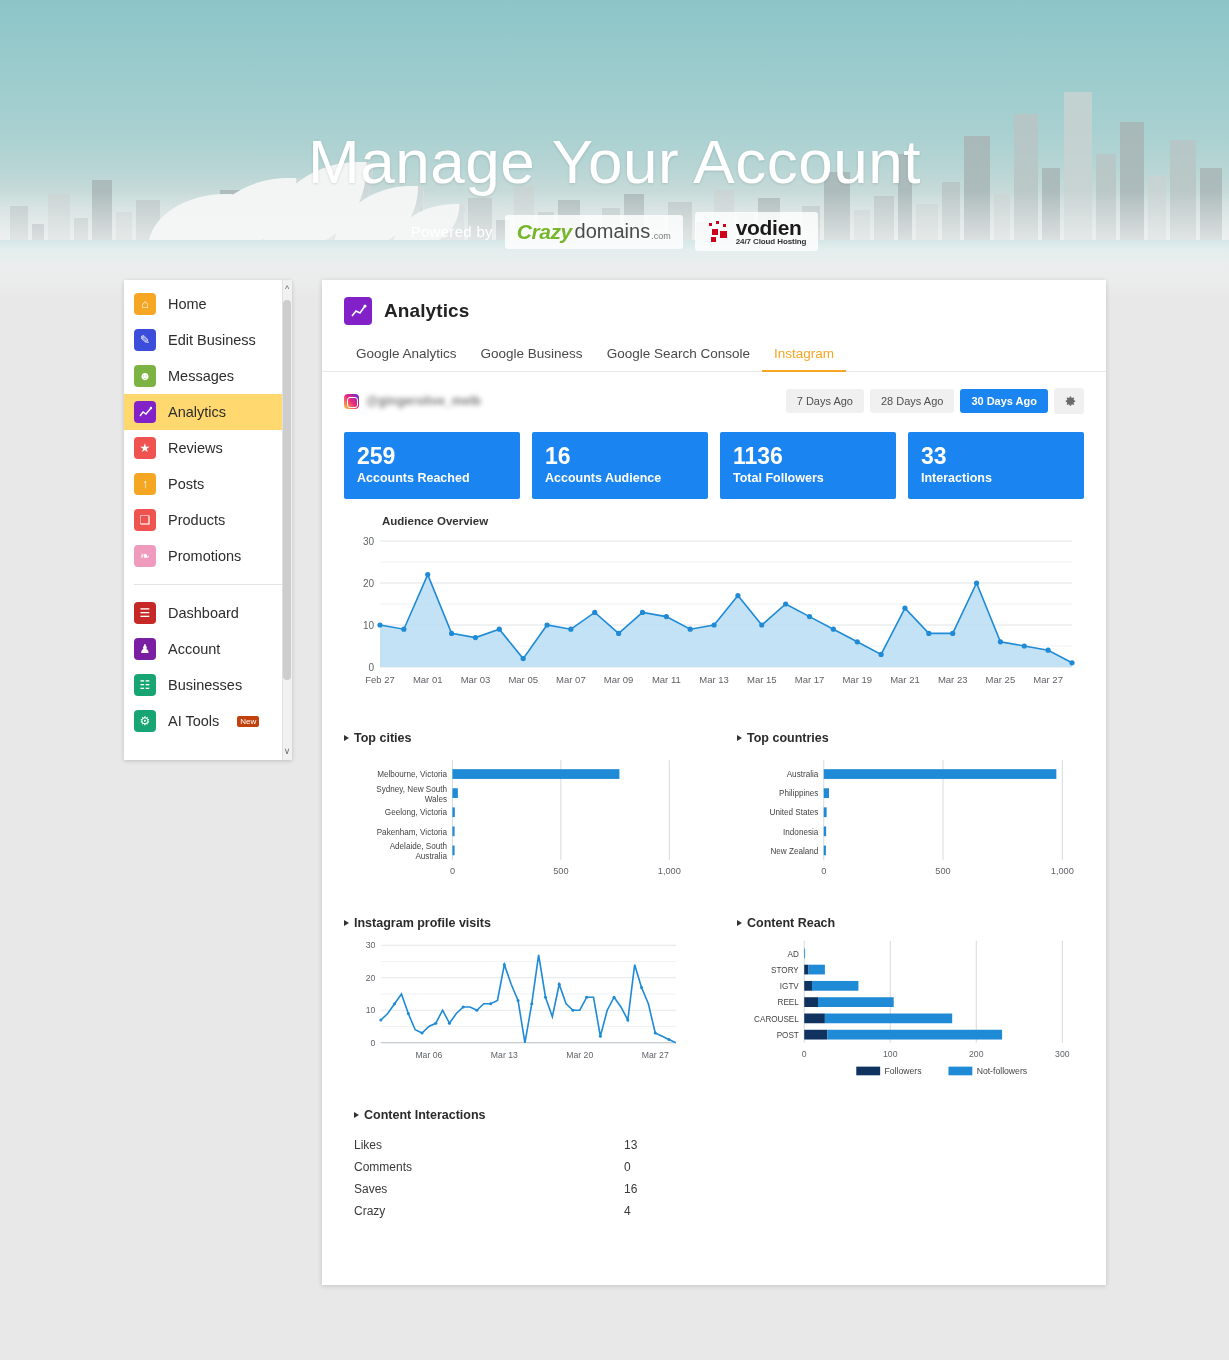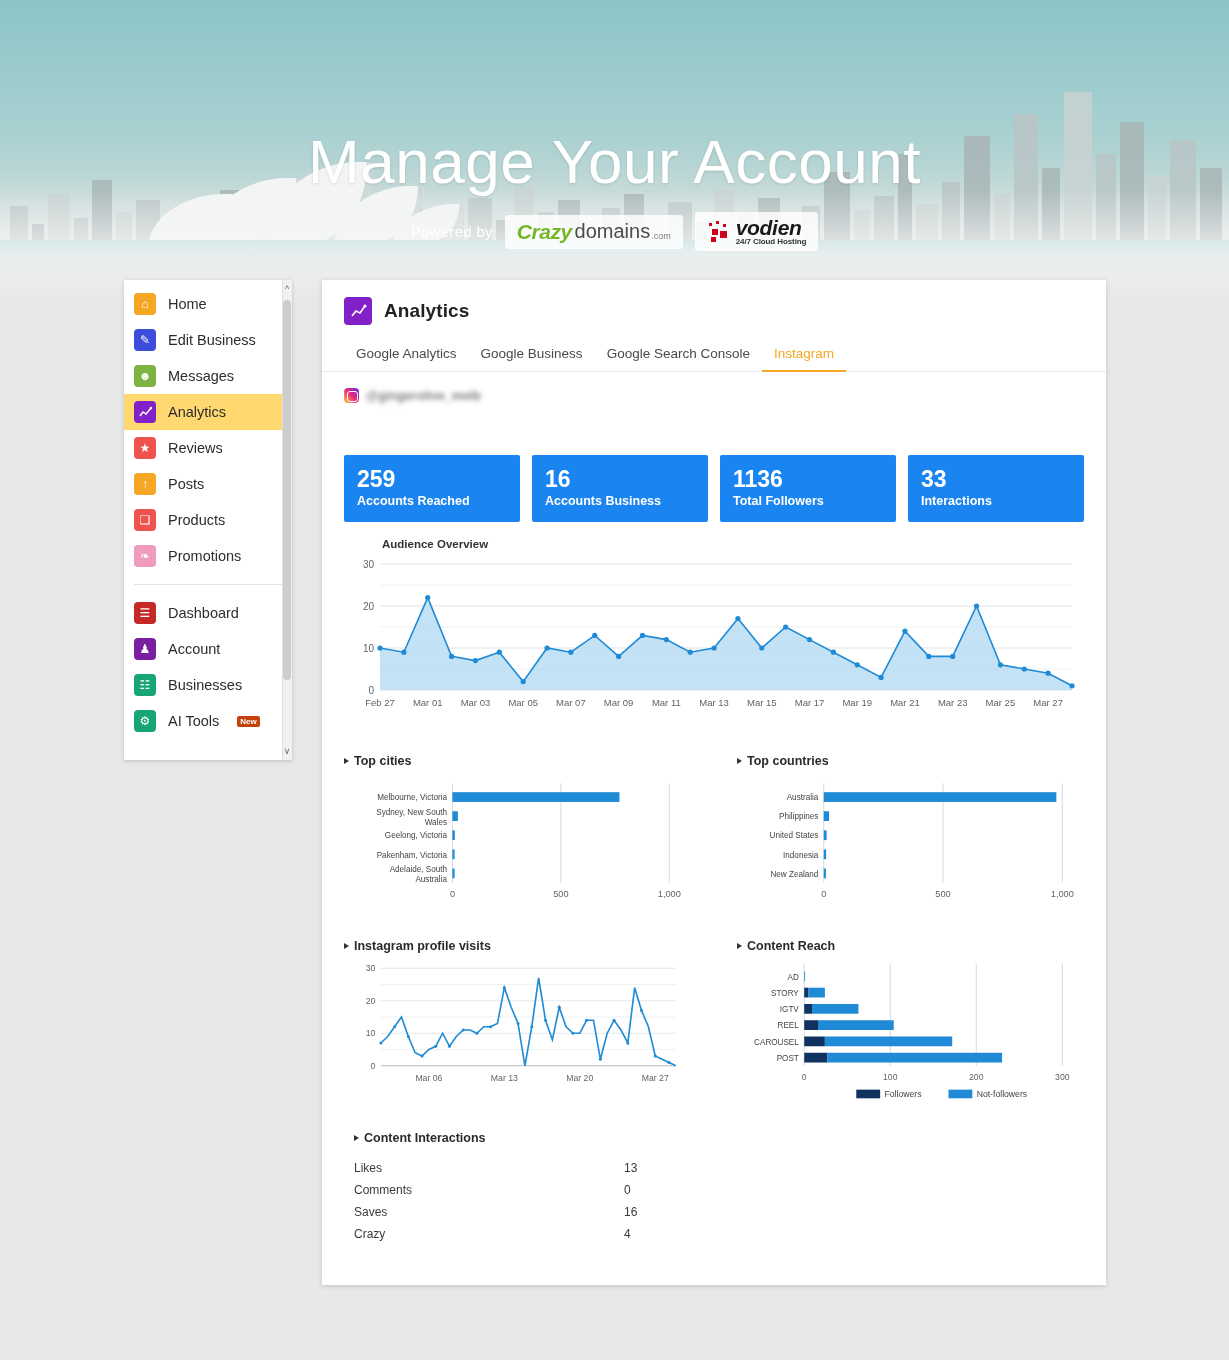--- a/index.html
+++ b/index.html
@@ -58,21 +58,21 @@
     background: rgba(255,255,255,.82);
     border-radius: 3px;
     padding: 5px 12px;
     display:flex; align-items:center; gap:3px;
   }
   .cd-crazy { color:#76b729; font-weight:700; font-size:21px; font-style:italic; letter-spacing:-.5px;}
   .cd-domains { color:#4b4b4b; font-weight:400; font-size:20px; }
   .cd-com { color:#7a7a7a; font-size:9px; align-self:flex-end; margin-bottom:3px; margin-left:-2px;}
   .vodien-mark { width:26px; height:22px; position:relative; }
   .vdot { position:absolute; background:#d0021b; }
-  .vodien-text { color:#1a1a1a; font-weight:700; font-size:21px; font-style:italic; letter-spacing:-.3px; }
+  .vodien-text { color:#1a1a1a; font-weight:700; font-size:21px; letter-spacing:-.3px; }
   .vodien-sub { color:#333; font-size:8px; font-weight:700; letter-spacing:-.1px; }
 
   
   .sidebar {
     position:absolute; left:124px; top:280px; width:168px; height:480px;
     background:#ffffff; box-shadow:0 1px 4px rgba(0,0,0,.18);
     overflow:hidden;
   }
   .nav-group { padding: 6px 0; }
   .nav-divider { height:1px; background:#e4e4e4; margin: 4px 10px; }
@@ -84,21 +84,21 @@
   .nav-item.active::after {
     content:""; position:absolute; right:0; top:0; bottom:0; width:4px; background:#f5a623;
   }
   .nav-label { font-size:14.5px; color:#2d2d2d; }
   .ic {
     width:22px; height:22px; border-radius:4px; flex:0 0 22px;
     display:flex; align-items:center; justify-content:center;
     color:#fff; font-size:12px; line-height:1;
   }
   .badge-new {
-    background:#c2410c; color:#fff; font-size:8px; font-weight:700;
+    background:#c2410c; color:#fff; font-size:8px; font-weight:400;
     border-radius:2px; padding:1px 3px; margin-left:6px;
   }
   .sb-track {
     position:absolute; right:0; top:0; width:10px; height:480px; background:#f1f1f1;
     border-left:1px solid #e0e0e0;
   }
   .sb-thumb { position:absolute; right:1px; top:20px; width:8px; height:380px; background:#cdcdcd; border-radius:4px;}
   .sb-arrow { position:absolute; right:1px; width:8px; height:14px; color:#6b6b6b; font-size:9px; text-align:center; line-height:14px;}
 
   
@@ -141,21 +141,21 @@
   }
   .rbtn.active { background:#1a84f0; color:#fff; font-weight:600; }
   .gear {
     width:30px;height:26px;background:#f0f0f0;border-radius:3px;
     display:flex;align-items:center;justify-content:center;cursor:pointer;
   }
 
   
   .kpis { display:flex; gap:12px; padding: 18px 22px 0 22px; }
   .kpi {
-    flex:1; background:#1a84f0; color:#fff; border-radius:2px; padding: 12px 13px 14px 13px; margin-top: 34px;
+    flex:1; background:#1a84f0; color:#fff; border-radius:2px; padding: 12px 13px 14px 13px;
   }
   .kpi-val { font-size:23px; font-weight:700; line-height:1.05; }
   .kpi-lab { font-size:12.5px; font-weight:700; margin-top:3px; }
 
   
   .chart-block { padding: 16px 22px 0 22px; }
   .chart-title { font-size:11.5px; font-weight:700; color:#333; margin-left:38px; }
   .svg-wrap { width:100%; }
 
   
@@ -360,30 +360,41 @@
   <div class="tabs">
     <div class="tab">Google Analytics</div>
     <div class="tab">Google Business</div>
     <div class="tab">Google Search Console</div>
     <div class="tab active">Instagram</div>
   </div>
 
   <div class="acct-row">
     <span class="ig-icon"></span>
     <span class="ig-handle">@gingerolive_melb</span>
+    <span class="range-btns">
+      <button class="rbtn">7 Days Ago</button>
+      <button class="rbtn">28 Days Ago</button>
+      <button class="rbtn active">30 Days Ago</button>
+      <span class="gear">
+        <svg width="15" height="15" viewBox="0 0 16 16">
+          <path fill="#6b6b6b" d="M8 5.2A2.8 2.8 0 1 0 8 10.8 2.8 2.8 0 0 0 8 5.2zm0 4.3a1.5 1.5 0 1 1 0-3 1.5 1.5 0 0 1 0 3z"></path>
+          <path fill="#6b6b6b" d="M14 9.1l-1.3-.2a4.8 4.8 0 0 0-.4-1l.8-1-1.1-1.1-1 .8a4.8 4.8 0 0 0-1-.4L9.8 5H8.2L8 6.2a4.8 4.8 0 0 0-1 .4l-1-.8L4.9 6.9l.8 1a4.8 4.8 0 0 0-.4 1L4 9.1v1.6l1.3.2c.1.35.24.68.4 1l-.8 1 1.1 1.1 1-.8c.32.16.65.3 1 .4l.2 1.3h1.6l.2-1.3c.35-.1.68-.24 1-.4l1 .8 1.1-1.1-.8-1c.16-.32.3-.65.4-1l1.3-.2z" transform="translate(0,-2.3)"></path>
+        </svg>
+      </span>
+    </span>
   </div>
 
   <div class="kpis">
     <div class="kpi">
       <div class="kpi-val">259</div>
       <div class="kpi-lab">Accounts Reached</div>
     </div>
     <div class="kpi">
       <div class="kpi-val">16</div>
-      <div class="kpi-lab">Accounts Business</div>
+      <div class="kpi-lab">Accounts Audience</div>
     </div>
     <div class="kpi">
       <div class="kpi-val">1136</div>
       <div class="kpi-lab">Total Followers</div>
     </div>
     <div class="kpi">
       <div class="kpi-val">33</div>
       <div class="kpi-lab">Interactions</div>
     </div>
   </div>

